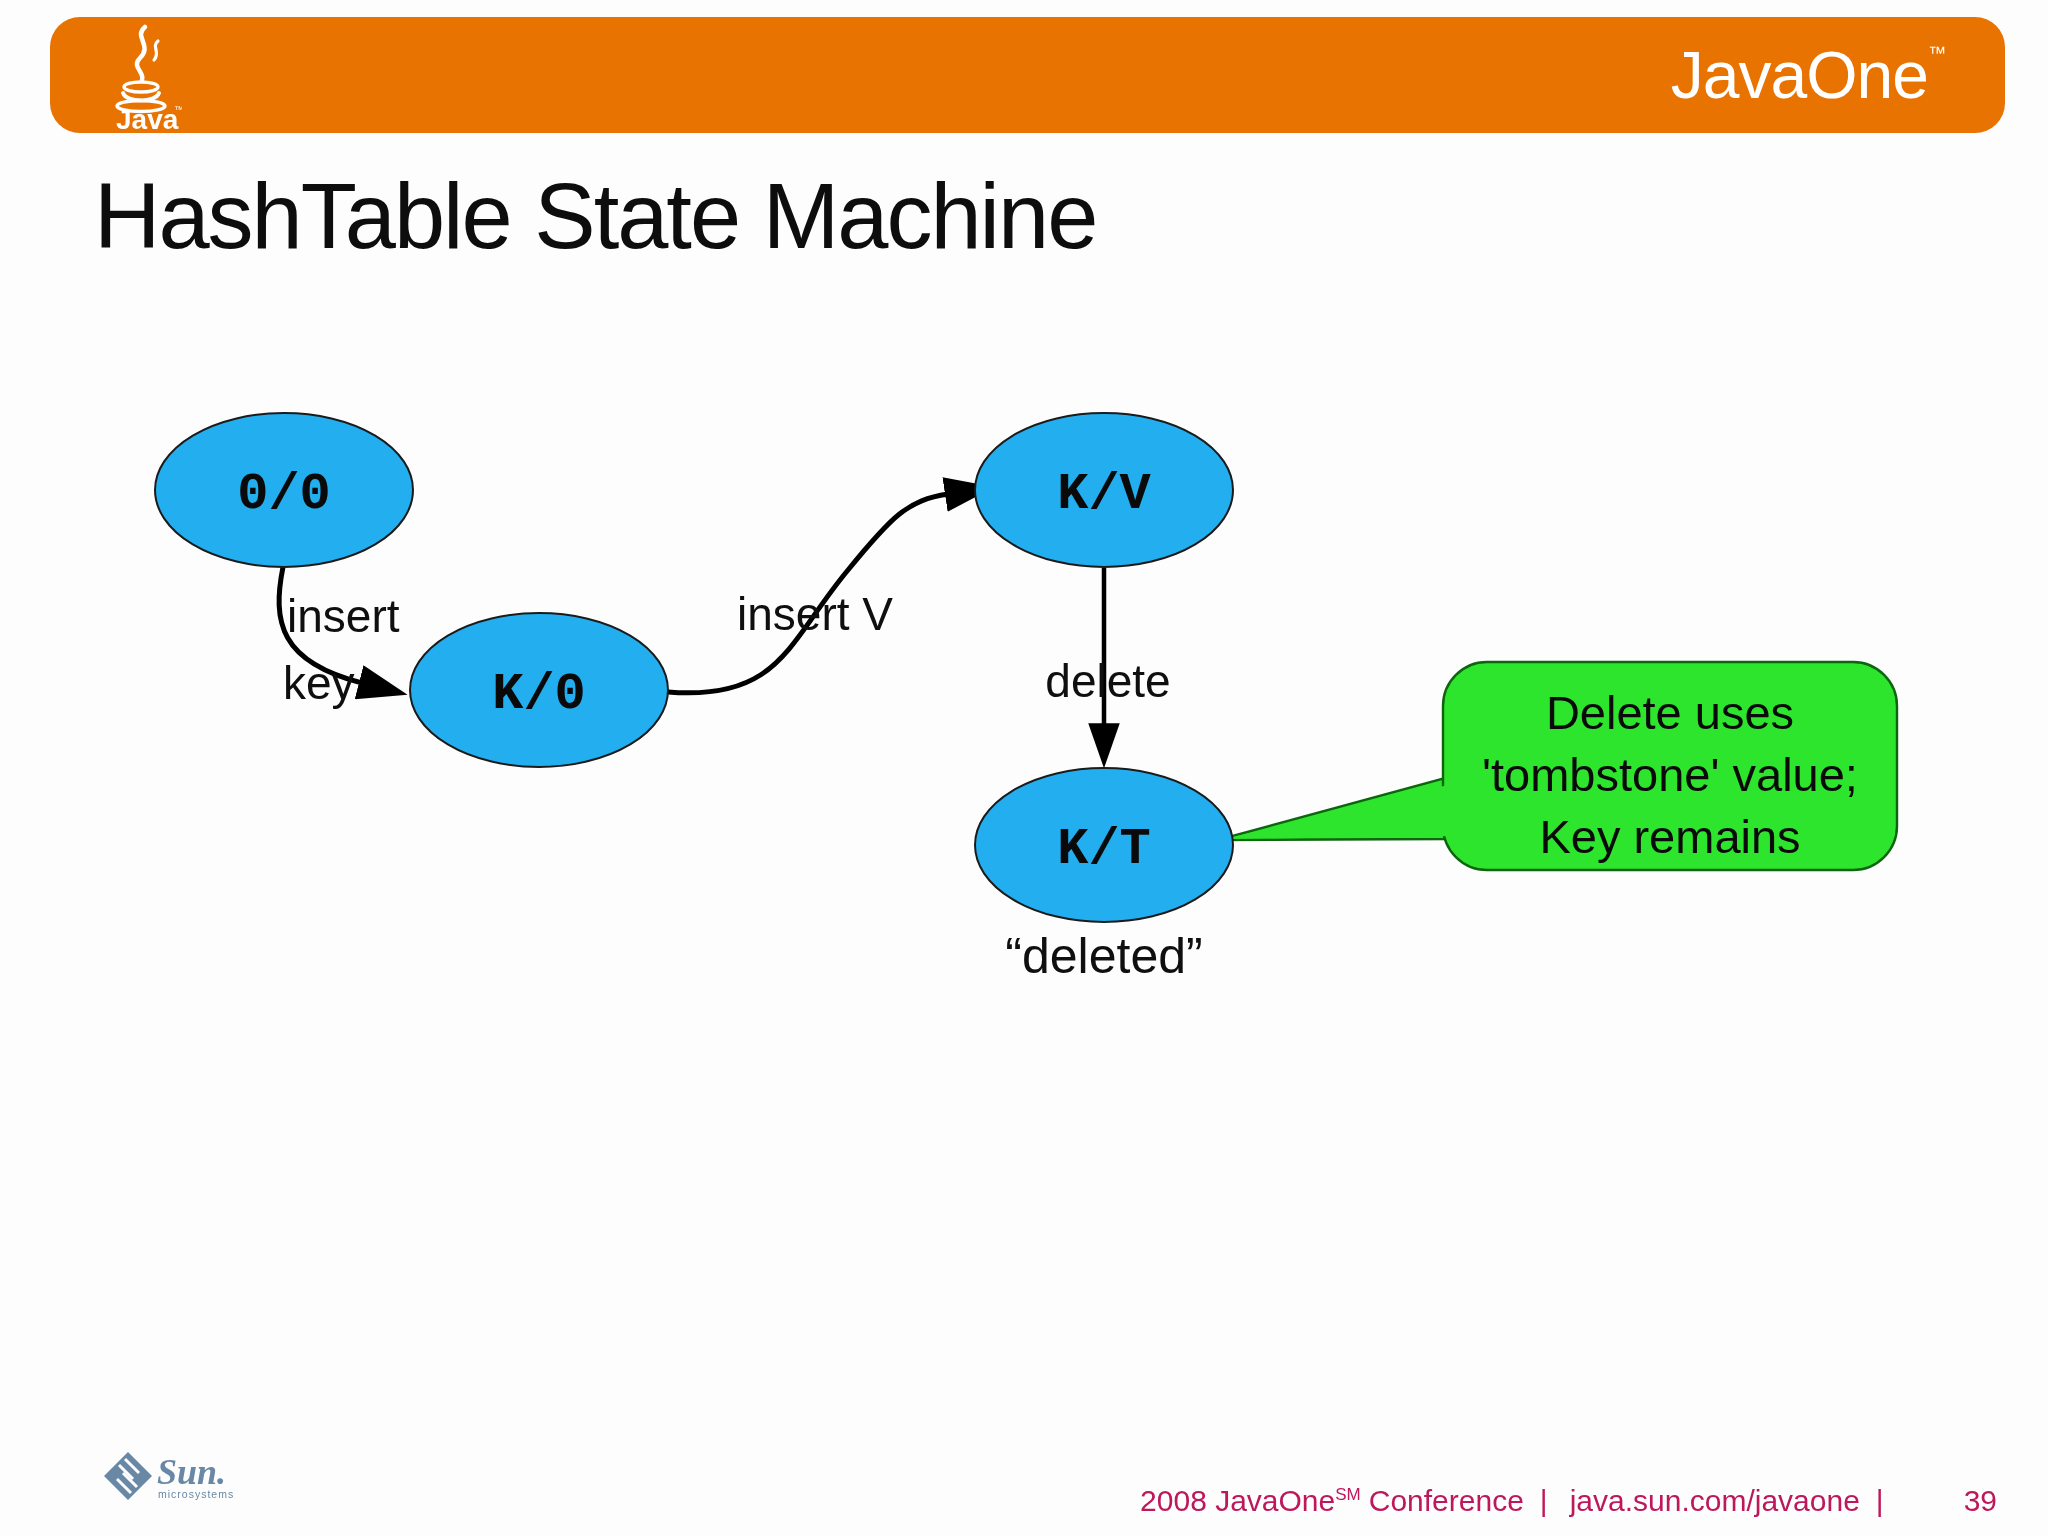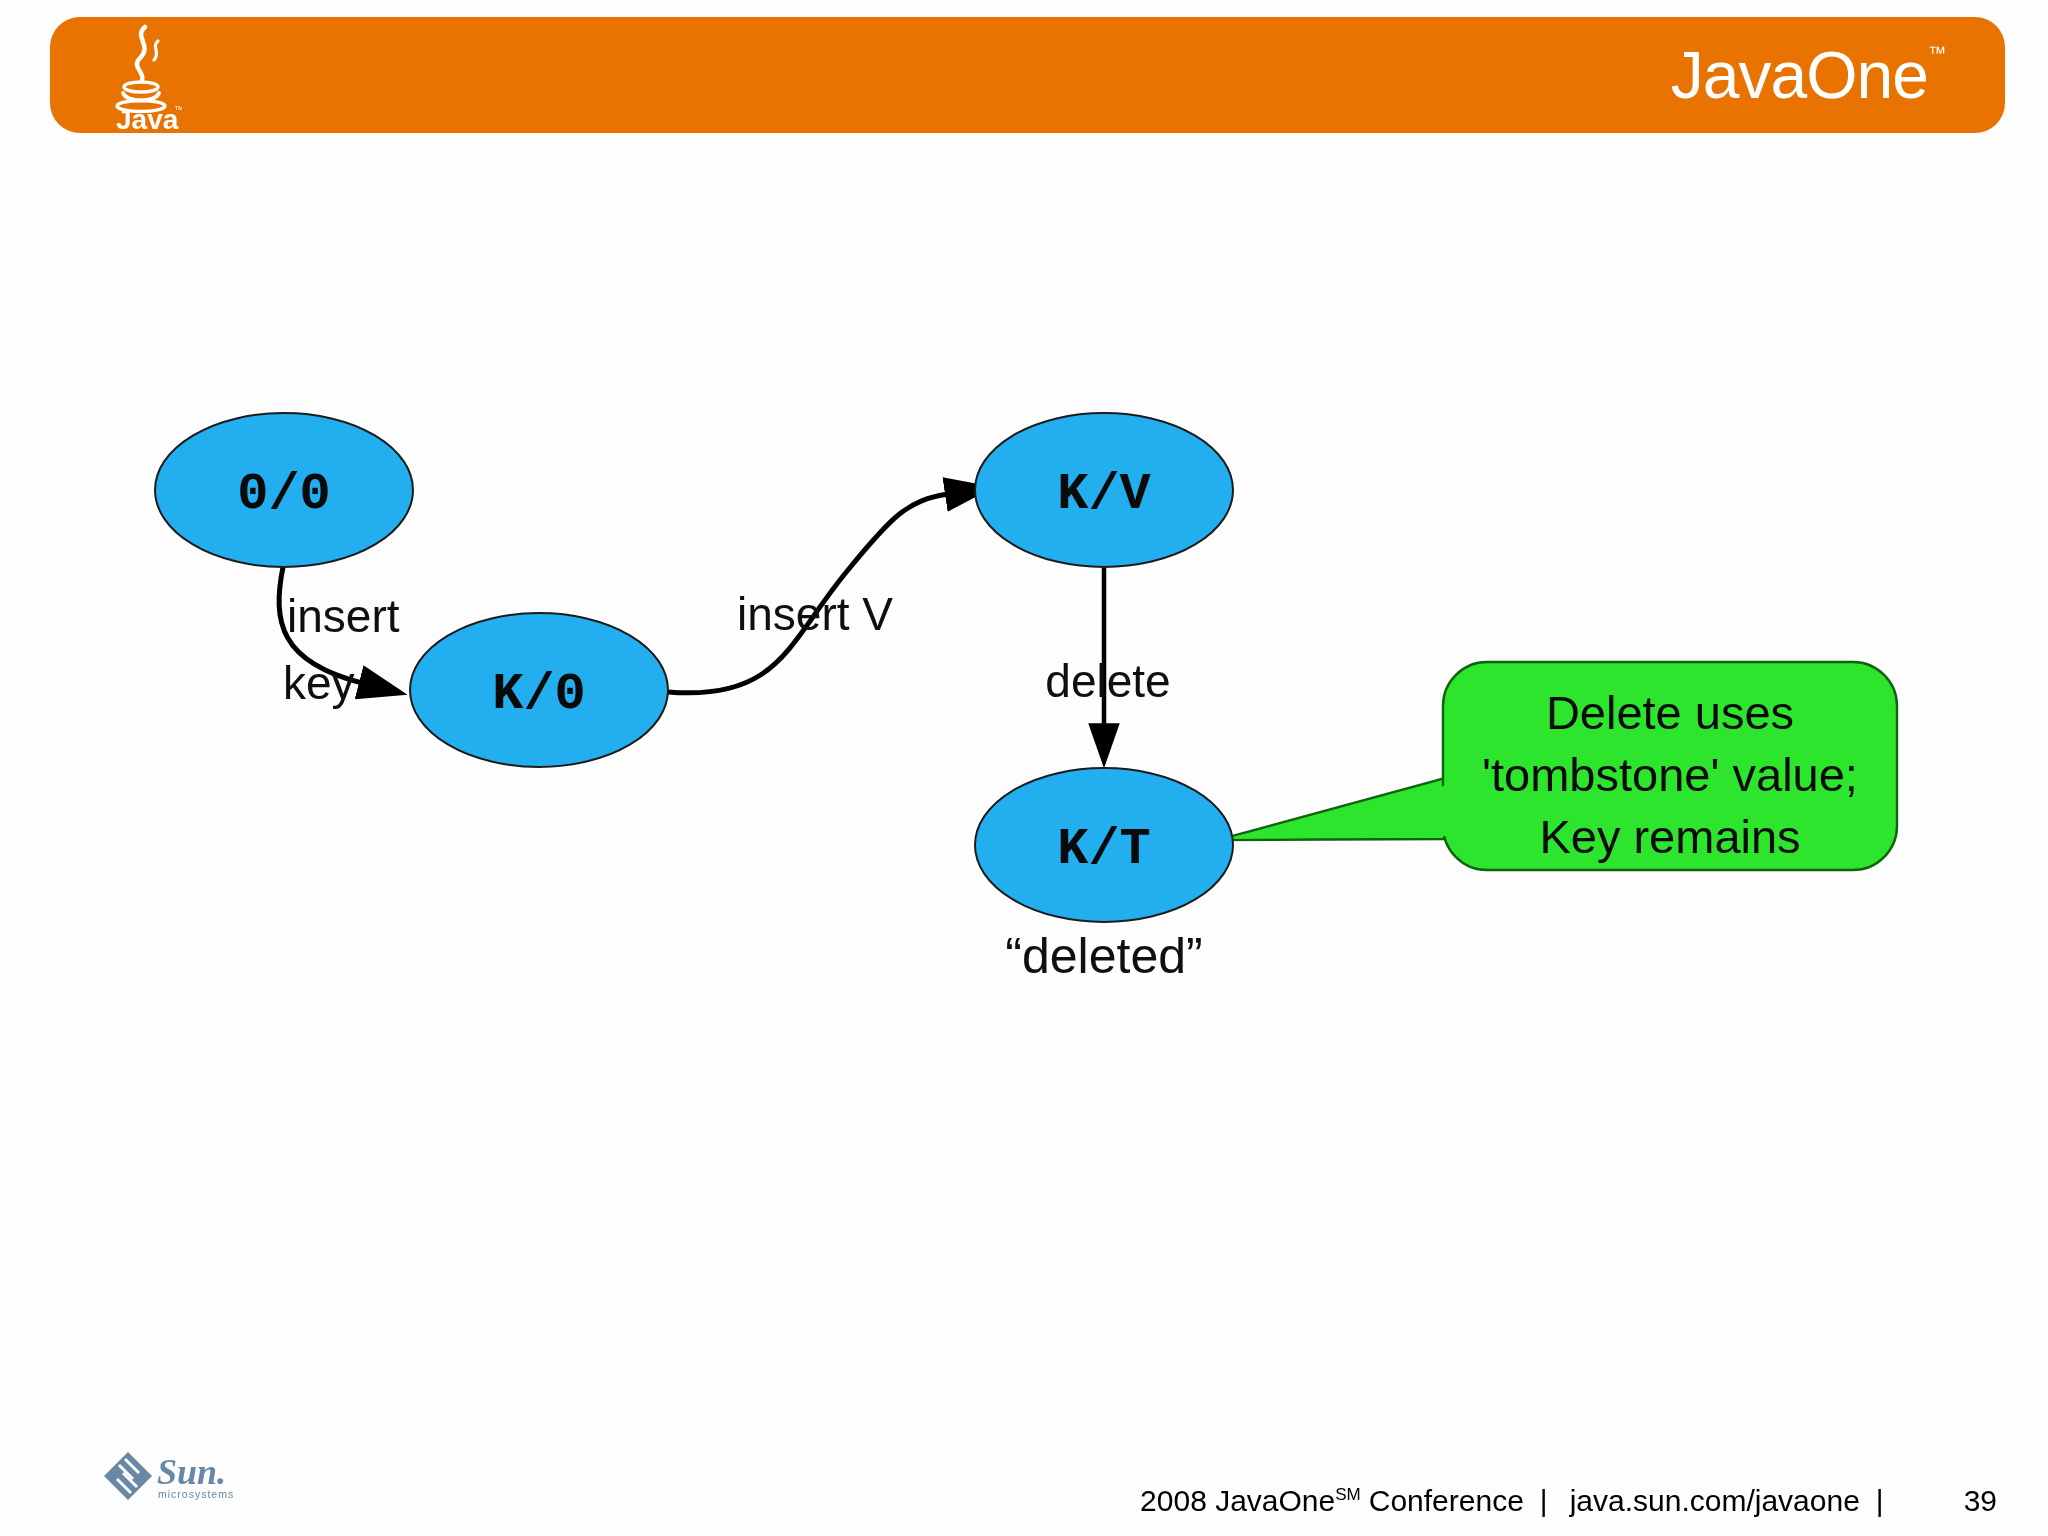--- a/index.html
+++ b/index.html
@@ -35,21 +35,21 @@
   .diagram { position:absolute; left:0; top:0; }
   text.state-label  { font:700 52px "Liberation Mono", monospace; fill:#0a0a0a; }
   text.edge-label   { font:400 46px "Liberation Sans", sans-serif; fill:#0f0f0f; }
   text.note-label   { font:400 50px "Liberation Sans", sans-serif; fill:#0f0f0f; }
   text.callout-text { font:400 47px "Liberation Sans", sans-serif; fill:#0a0a0a; }
 
   
   .sun-logo { position:absolute; left:100px; top:1444px; }
   .footer {
     position:absolute; right:51px; top:1484px;
-    font-size:30px; color:#000000; white-space:nowrap;
+    font-size:30px; color:#be185d; white-space:nowrap;
   }
   .footer sup { font-size:17px; }
   .footer .f-conf { margin-left:8px; }
   .footer .sep  { margin:0 22px 0 16px; }
   .footer .page { margin-left:58px; }
 </style>
 </head>
 <body>
 
 <div class="slide">
@@ -68,20 +68,21 @@
       <text x="72" y="92" fill="#ffffff" style="font:400 10px 'Liberation Sans', sans-serif;">™</text>
     </svg>
 
     <div class="brand">
       <span class="b-java">Java</span>
         <span class="b-one">One</span>
         <span class="b-tm">™</span>
     </div>
   </div>
 
+  <div class="title">HashTable State Machine</div>
 
   <svg class="diagram" width="2048" height="1536" viewBox="0 0 2048 1536">
     <defs>
       <marker id="arrow" viewBox="0 0 10 7" refX="0.6" refY="3.5" markerWidth="10" markerHeight="7" orient="auto" markerUnits="strokeWidth">
         <path d="M0 0 L10 3.5 L0 7 Z" fill="#000000"></path>
       </marker>
     </defs>
 
     <path d="M 283 567 C 272 622, 280 662, 362 683" fill="none" stroke="#000000" stroke-width="5" marker-end="url(#arrow)"></path>
     <path d="M 668 692 C 780 701, 788 642, 848 570 C 892 516, 908 500, 948 494" fill="none" stroke="#000000" stroke-width="5" marker-end="url(#arrow)"></path>

